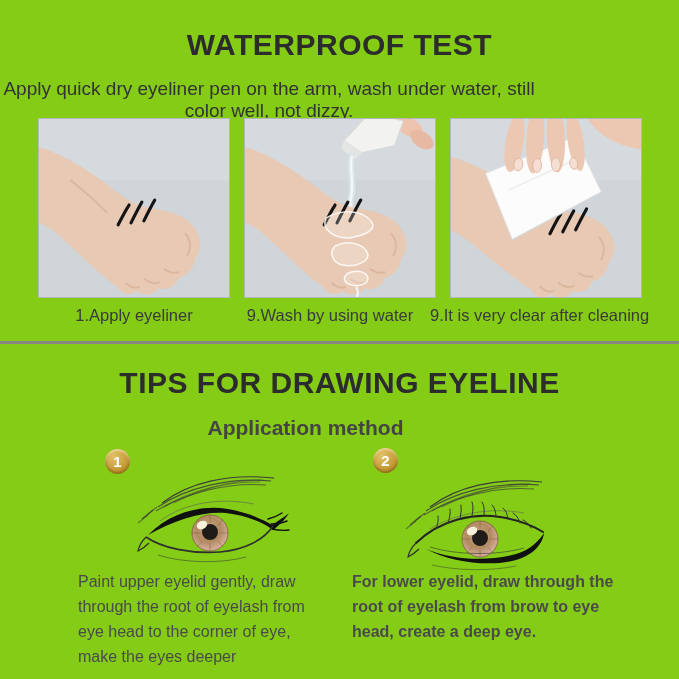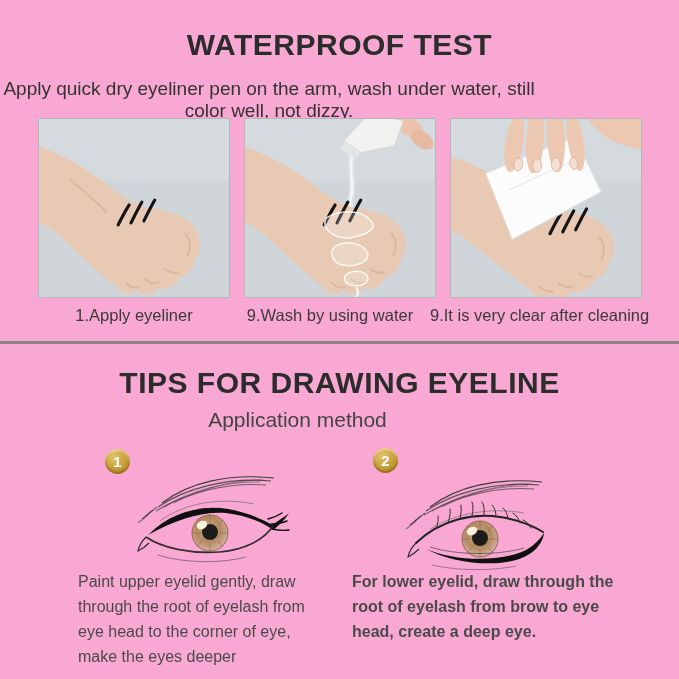--- a/index.html
+++ b/index.html
@@ -3,21 +3,21 @@
 <meta charset="utf-8">
 <style>
   html,body{margin:0;padding:0;}
   body{
     font-family:"Liberation Sans","DejaVu Sans",sans-serif;
     background:#ffffff;
   }
   .canvas{
     position:relative;
     width:679px;height:679px;
-    background:#f9a8d4;
+    background:#84cc16;
     overflow:hidden;
     margin:0 auto;
   }
   
   .main-title{
     position:absolute;top:28px;left:0;width:679px;
     text-align:center;
     font-size:30px;font-weight:700;letter-spacing:.5px;
     color:#2c2c2c;margin:0;
   }
@@ -53,21 +53,21 @@
     width:679px;height:3px;background:#8b8588;
   }
   
   .tips-title{
     position:absolute;top:366px;left:0;width:679px;
     text-align:center;font-size:30px;font-weight:700;
     letter-spacing:.5px;color:#2c2c2c;margin:0;
   }
   .tips-subtitle{
     position:absolute;top:408px;left:0;width:595px;
-    text-align:center;font-size:21px;color:#444;margin:0;
+    text-align:center;font-size:21px;color:#444;margin:8px;font-weight:bold;
   }
   .tip{
     position:absolute;top:445px;
   }
   .tip-1{left:60px;width:280px;}
   .tip-2{left:340px;width:290px;}
   .badge{
     position:absolute;
     width:25px;height:25px;border-radius:50%;
     background:radial-gradient(circle at 35% 30%, #e0c168, #c49a34 62%, #a77e1e);

